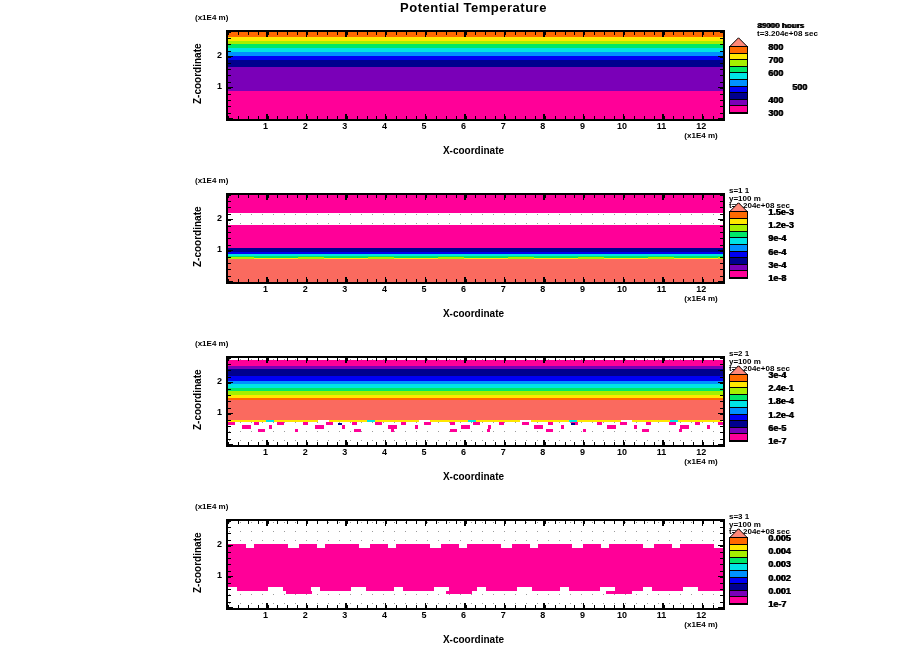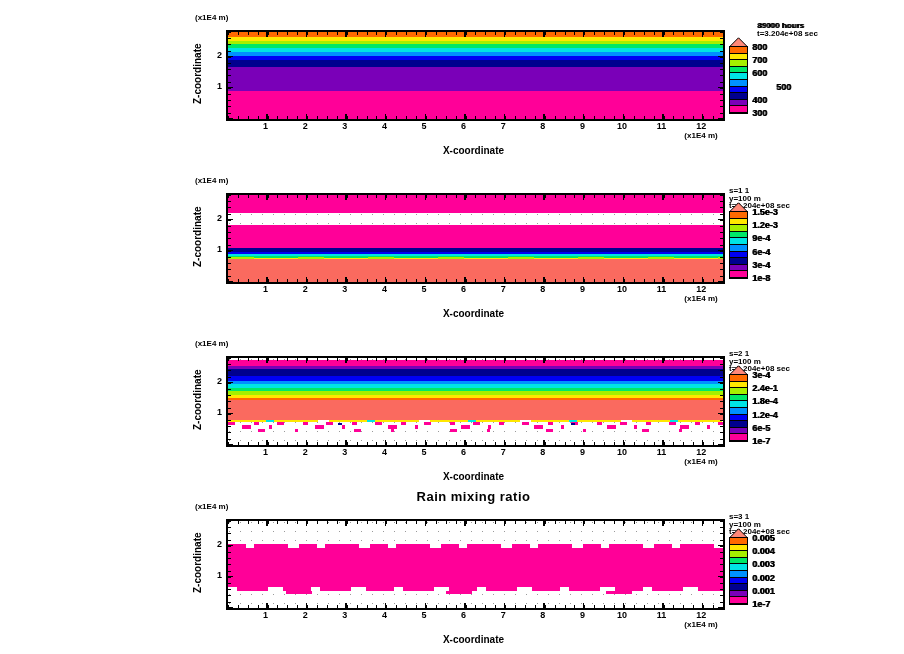--- a/index.html
+++ b/index.html
@@ -40,31 +40,32 @@
   .cann{position:absolute;left:729px;font-size:8px;font-weight:bold;
         line-height:7.5px;white-space:nowrap;z-index:1;}
   .cann span{display:block;}
   .a2{top:22px;margin-left:28px;} .a3{top:24px;}
   .cbar{position:absolute;left:729px;width:19px;height:68px;z-index:2;
         border:1px solid #000;box-sizing:border-box;}
   .cb1{top:46px;} .cb3{top:48px;}
   .cseg{width:100%;height:10%;box-sizing:border-box;border-bottom:1px solid #000;}
   .cseg:last-child{border-bottom:none;}
   .ctri{position:absolute;top:-10px;left:-1px;width:19px;height:10px;}
-  .clabels{position:absolute;left:0;top:0;width:100%;height:100%;}
+  .clabels{position:absolute;left:16px;top:0;width:100%;height:100%;}
   .clabels span{position:absolute;left:22px;transform:translateY(-50%);
         font-size:9px;font-weight:bold;white-space:nowrap;text-shadow:0.8px 0 0 #000;}
   .panel1 .cann span:first-child{text-shadow:1px 0 0 #000;}
   
   .strip{position:absolute;left:0;width:100%;}
 </style>
 </head>
 <body>
 
 <div class="panel panel1" style="top:0;">
+  <div class="ptitle">Potential Temperature</div>
   <div class="yunit">(x1E4 m)</div>
   <div class="ylab">Z-coordinate</div>
   <div class="ytick yt2">2</div>
   <div class="ytick yt1">1</div>
   <div class="plot">
     <div class="bd" style="top:0;height:6%;background:#ff6a00"></div>
     <div class="bd" style="top:6%;height:4.5%;background:#ffe800"></div>
     <div class="bd" style="top:10.5%;height:3.5%;background:#a6f000"></div>
     <div class="bd" style="top:14%;height:4.5%;background:#00e868"></div>
     <div class="bd" style="top:18.5%;height:4.5%;background:#00e4e4"></div>
@@ -268,21 +269,20 @@
         <span style="top: 20%;">2.4e-1</span>
         <span style="top: 40%;">1.8e-4</span>
         <span style="top: 60%;">1.2e-4</span>
         <span style="top: 80%;">6e-5</span>
         <span style="top: 100%;">1e-7</span>
       </div>
   </div>
 </div>
 
 <div class="panel panel4" style="top:489px;height:165px;">
-  <div class="ptitle">Rain mixing ratio</div>
   <div class="yunit">(x1E4 m)</div>
   <div class="ylab">Z-coordinate</div>
   <div class="ytick yt2">2</div>
   <div class="ytick yt1">1</div>
   <div class="plot">
     <div class="strip" style="top:27%;height:4%;background:repeating-linear-gradient(90deg,#ff0098 0 18px,transparent 18px 26px,#ff0098 26px 60px,transparent 60px 71px)"></div>
     <div class="bd" style="top:31%;height:45%;background:#ff0098"></div>
     <div class="strip" style="top:76%;height:5%;background:repeating-linear-gradient(90deg,transparent 0 9px,#ff0098 9px 40px,transparent 40px 55px,#ff0098 55px 83px)"></div>
     <div class="strip" style="top:81%;height:3%;background:repeating-linear-gradient(90deg,transparent 0 58px,#ff0098 58px 84px,transparent 84px 160px)"></div>
     <div class="tkx t0"></div>

